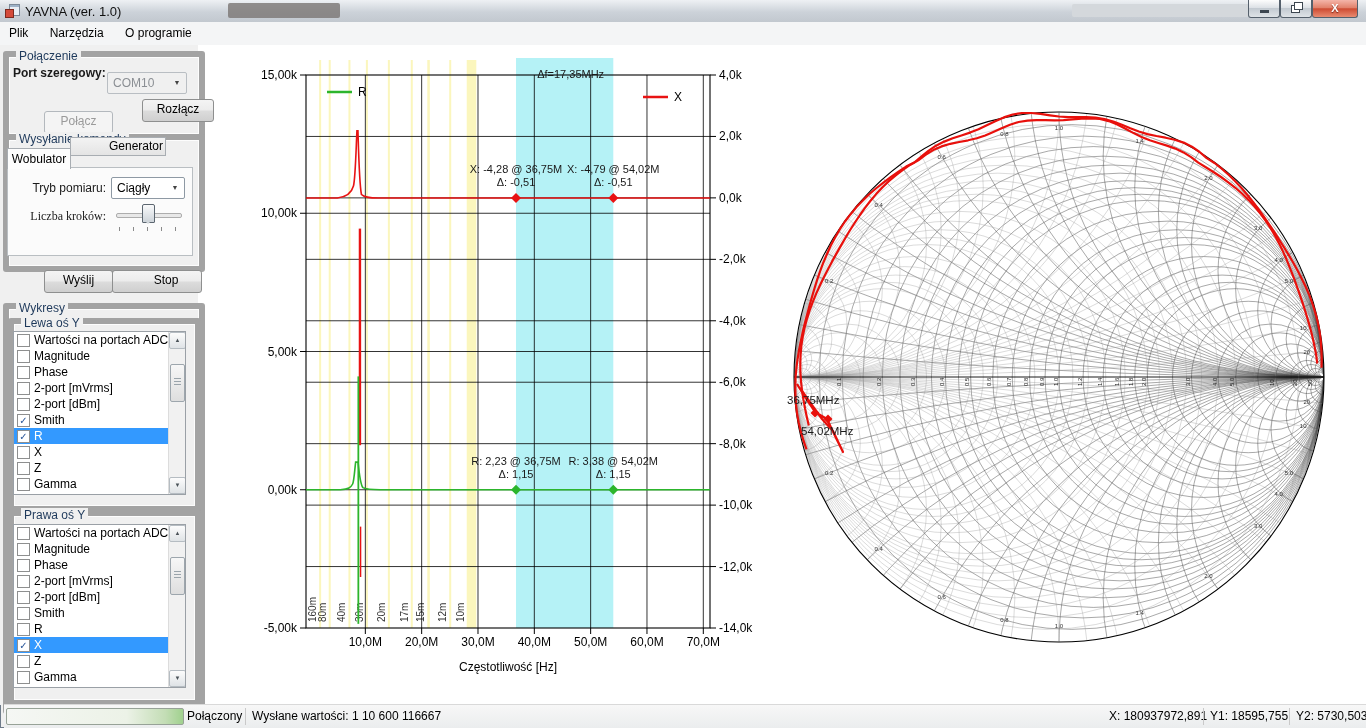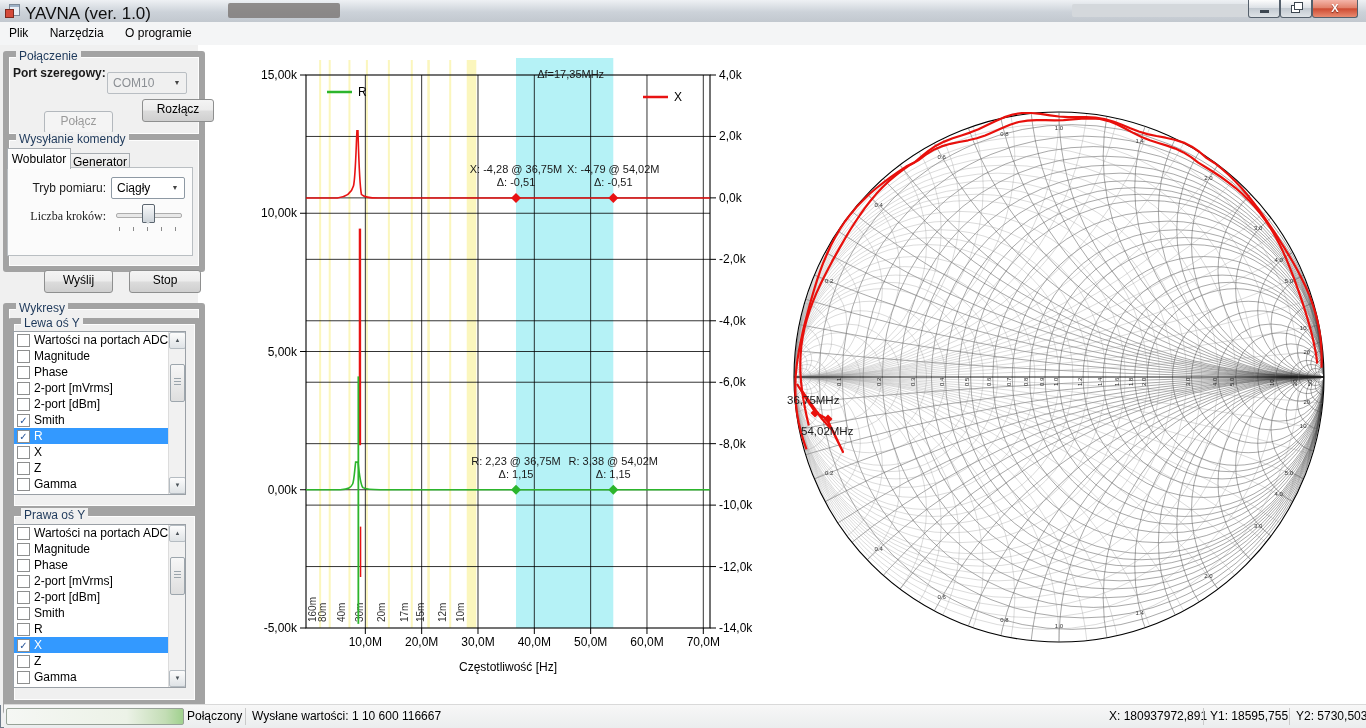--- a/index.html
+++ b/index.html
@@ -6,21 +6,21 @@
   .win{position:relative;width:1366px;height:728px;background:#f0f0f0;overflow:hidden;
        font-family:"Liberation Sans",sans-serif;font-size:12px;color:#000;
        box-shadow:inset 0 0 0 1px #6e7b8a;}
   
   .titlebar{position:absolute;left:0;top:0;right:0;height:22px;
             background:linear-gradient(#eef1f4,#ccd2d9 55%,#c2c8cf);border-bottom:1px solid #aab3bc;}
   .appicon{position:absolute;left:5px;top:4px;width:14px;height:13px;}
   .appicon .w1{position:absolute;left:4px;top:0;width:9px;height:10px;background:#e8eef5;border:1px solid #7d8a99;}
   .appicon .w1b{position:absolute;left:5px;top:1px;width:9px;height:2px;background:#9db2c8;}
   .appicon .w2{position:absolute;left:0;top:5px;width:7px;height:7px;background:#d44a3a;border:1px solid #7c2a20;}
-  .wtitle{position:absolute;left:25px;top:4px;font-size:17px;color:#101010;}
+  .wtitle{position:absolute;left:25px;top:4px;font-size:13px;color:#101010;}
   .redact{position:absolute;border-radius:2px;filter:blur(.6px);}
   .redact.a{left:228px;top:3px;width:112px;height:15px;background:#7b7674;opacity:.8;}
   .redact.b{left:1072px;top:4px;width:183px;height:13px;background:#d4d8dc;}
   .winbtns{position:absolute;top:0;right:8px;display:flex;}
   .wbtn{width:30px;height:17px;margin-left:0;border:1px solid #55606c;border-top:none;
         background:linear-gradient(#fdfdfd,#dde1e6 45%,#c3cad1 50%,#dfe3e7);
         border-radius:0 0 3px 3px;display:flex;align-items:center;justify-content:center;}
   .wbtn.close{width:44px;background:linear-gradient(#f4b5a9,#e2826c 45%,#ce4c33 52%,#e98b71);}
   .gl-min{width:9px;height:3px;background:#3c4650;margin-top:6px;}
   .gl-rest{position:relative;width:7px;height:6px;border:1px solid #3c4650;background:#fff;margin-left:-2px;}
@@ -489,40 +489,40 @@
       <span class="cv">COM10</span>
       <span class="ca">▼</span>
     </div>
     <div class="btn dis" style="left:44px;top:54px;width:67px;height:21px;margin-top:12px;">Połącz</div>
     <div class="btn" style="left:117px;top:54px;width:70px;height:21px;margin-left:25px;">Rozłącz</div>
 
     <div class="grp" style="left:3px;top:89px;width:190px;height:126px;">
       <span class="gt">Wysyłanie komendy</span>
     </div>
     <div class="tab on" style="left:7px;top:103px;width:62px;height:20px;line-height:20px;">Wobulator</div>
-    <div class="tab off" style="left:70px;top:108px;width:58px;height:17px;line-height:17px;">Generator</div>
+    <div class="tab off" style="left:70px;top:92px;width:58px;height:17px;line-height:17px;padding-left:36px;">Generator</div>
     <div class="tabpage" style="left:7px;top:122px;width:184px;height:87px;">
       <span class="lbl" style="left:5px;top:13px;width:93px;text-align:right;">Tryb pomiaru:</span>
       <div class="combo" style="left:103px;top:9px;width:72px;">
         <span class="cv">Ciągły</span>
         <span class="ca">▼</span>
       </div>
       <span class="lbl" style="left:5px;top:41px;width:93px;text-align:right;font-family:Liberation Serif, serif;">Liczba kroków:</span>
       <div class="slider" style="left:103px;top:32px;width:76px;height:46px;">
         <div class="sl-track"></div>
         <div class="sl-thumb" style="left:31px;"></div>
         <div class="sl-tick" style="left:8px;"></div>
           <div class="sl-tick" style="left:22px;"></div>
         <div class="sl-tick" style="left:36px;"></div>
           <div class="sl-tick" style="left:50px;"></div>
         <div class="sl-tick" style="left:64px;"></div>
       </div>
     </div>
     <div class="btn" style="left:44px;top:225px;width:67px;height:21px;">Wyślij</div>
-    <div class="btn" style="left:129px;top:225px;width:70px;height:21px;">Stop</div>
+    <div class="btn" style="left:112px;top:225px;width:70px;height:21px;padding-left:18px;">Stop</div>
 
     <div class="grp" style="left:3px;top:258px;width:190px;height:399px;">
       <span class="gt">Wykresy</span>
     </div>
     <div class="grp" style="left:8px;top:273px;width:181px;height:182px;background:#f0f0f0;">
       <span class="gt">Lewa oś Y</span>
     </div>
     <div class="list" id="listLeft" style="left:13px;top:286px;width:171px;height:162px;">
       <div class="row">
           <span class="cb"></span>

